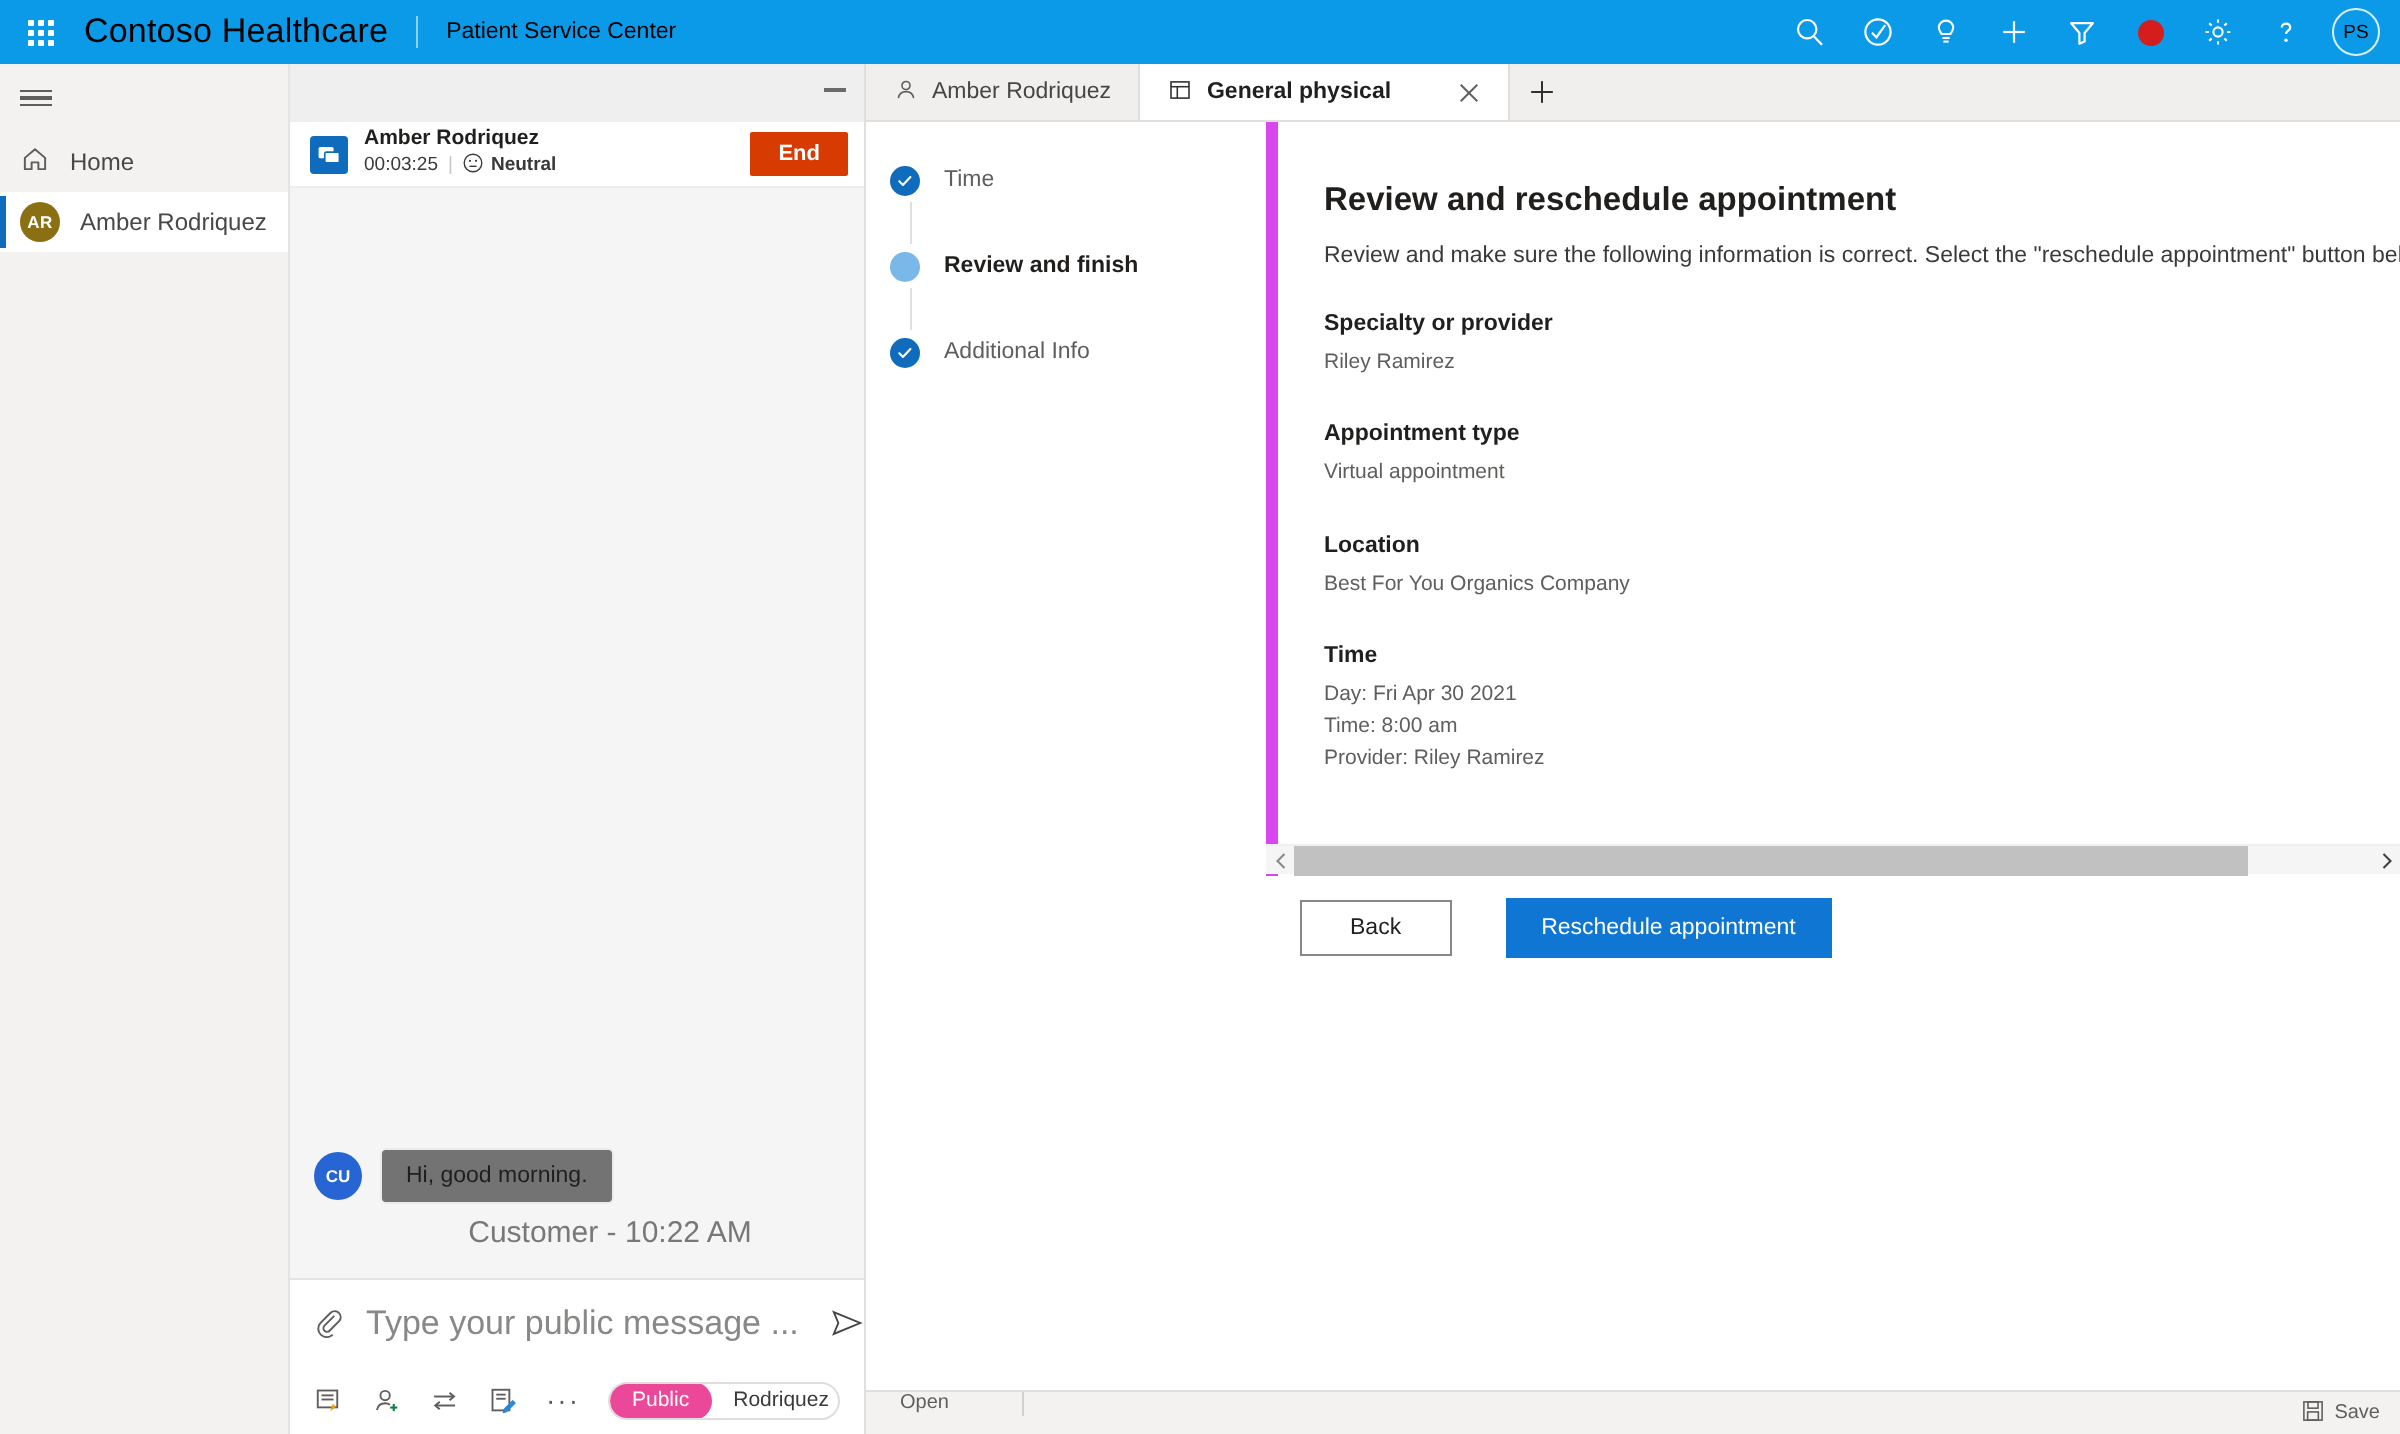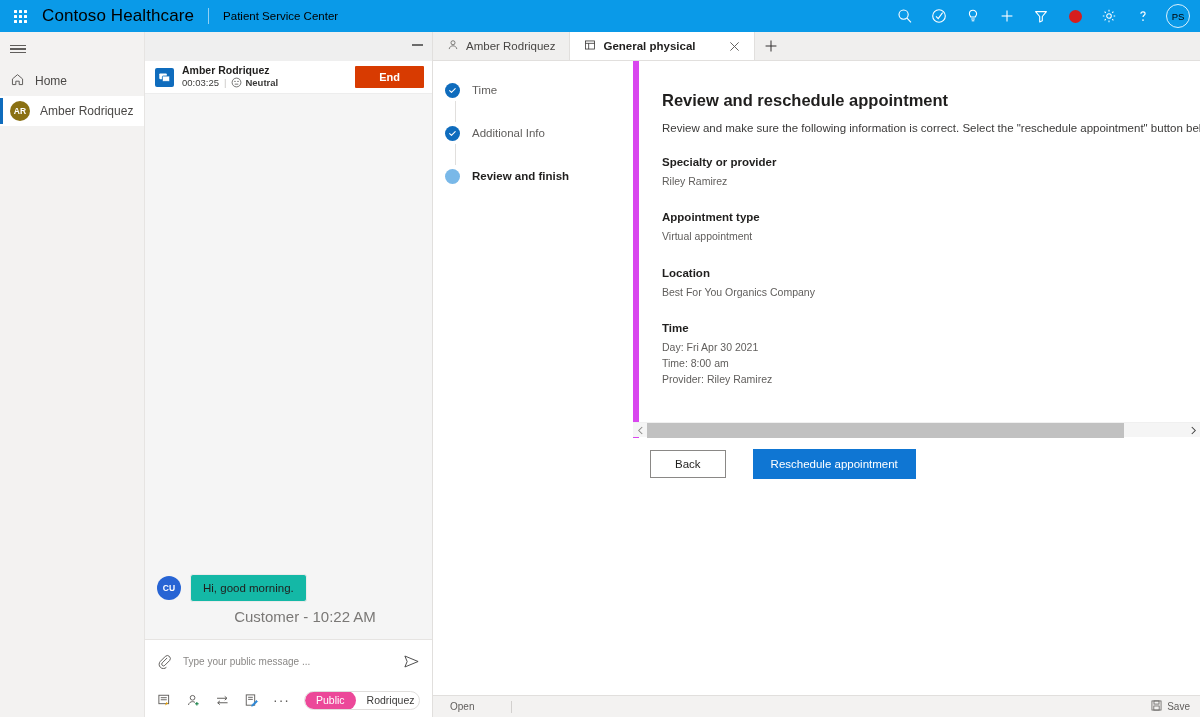--- a/index.html
+++ b/index.html
@@ -73,40 +73,40 @@
     width: 19px; height: 19px; background: #0f6cbd; border-radius: 2px;
     display: flex; align-items: center; justify-content: center; flex: 0 0 auto;
   }
   .conv-meta { display: flex; flex-direction: column; gap: 1px; line-height: 1.15; }
   .conv-name { font-size: 10.5px; font-weight: 700; color: #201f1e; }
   .conv-sub { font-size: 9.5px; color: #3b3a39; display: flex; align-items: center; gap: 5px; }
   .conv-sub .sep { color: #c8c6c4; }
   .sentiment { display: inline-flex; align-items: center; gap: 3px; font-weight: 700; }
   .end-btn {
     margin-left: auto; background: #d83b01; color: #fff; font-size: 11px; font-weight: 600;
-    border: none; padding: 5px 24px; border-radius: 1px; cursor: pointer;
+    border: none; padding: 5px 14px; border-radius: 1px; cursor: pointer;
   }
   .chat-scroll { flex: 1; position: relative; }
   .msg-row { position: absolute; left: 0; right: 0; bottom: 14px; padding: 0 12px; }
   .msg-line { display: flex; align-items: flex-start; gap: 9px; }
   .cu-ava {
     width: 24px; height: 24px; border-radius: 50%; background: #2764d4; color: #fff;
     font-size: 8.5px; font-weight: 600; display: flex; align-items: center; justify-content: center; flex: 0 0 auto;
     margin-top: 2px;
   }
   .bubble {
-    background: #14b8a6; border: 1px solid #eceaea; border-radius: 3px; padding: 7px 12px;
+    background: #737373; border: 1px solid #eceaea; border-radius: 3px; padding: 7px 12px;
     font-size: 11.5px; color: #201f1e;
   }
   .msg-meta { font-size: 15px; color: #7a7876; margin-left: 33px; margin-top: 6px; text-align: center; }
   .composer { background: #fff; border-top: 1px solid #e6e4e2; }
   .composer-input { height: 43px; display: flex; align-items: center; padding: 0 12px; gap: 11px; }
   .clip { cursor: pointer; display: flex; }
   .ctext {
-    flex: 1; border: none; outline: none; font-size: 10px; color: #201f1e;
+    flex: 1; border: none; outline: none; font-size: 17px; color: #201f1e;
     font-family: "Liberation Sans", sans-serif; background: transparent;
   }
   .ctext::placeholder { color: #8a8886; }
   .send { cursor: pointer; display: flex; }
   .composer-tools { height: 34px; display: flex; align-items: center; padding: 0 12px; gap: 14px; }
   .tool { cursor: pointer; display: flex; align-items: center; }
   .dots { font-size: 14px; color: #605e5c; letter-spacing: 1px; line-height: 1; cursor: pointer; }
   .visibility {
     margin-left: auto; display: flex; align-items: center; border: 1px solid #e0dedc;
     border-radius: 11px; overflow: hidden; height: 19px; background: #fff;
@@ -175,21 +175,21 @@
     background: #0f76d3; border: 1px solid #0f76d3; color: #fff; font-size: 11.5px; font-weight: 400;
     padding: 8px 17px; cursor: pointer; font-family: "Liberation Sans", sans-serif;
   }
 
   .rightbg { position: absolute; left: 433px; top: 489px; width: 767px; height: 206px; background: #fff; }
   .divider-v { position: absolute; left: 633px; top: 61px; width: 1px; height: 428px; background: #ececec; }
 
   
   .statusbar {
     position: absolute; left: 433px; top: 695px; width: 767px; height: 22px;
-    background: #f3f2f1; border-top: 1px solid #e1dfdd; display: flex; align-items: center;
+    background: #f3f2f1; border-top: 1px solid #e1dfdd; display: flex; 
     padding: 0 10px 0 17px; font-size: 10px; color: #605e5c; gap: 23px;
   }
   .sb-sep { width: 1px; height: 12px; background: #d2d0ce; margin-left: 14px; }
   .sb-right { margin-left: auto; display: flex; align-items: center; gap: 5px; cursor: pointer; }
 </style>
 </head>
 <body>
 
 <div id="app">
 
@@ -427,31 +427,31 @@
 
   <div class="stepper">
     <div class="step">
       <span class="step-dot done">
         <svg width="9" height="9" viewBox="0 0 12 12">
             <path d="M2.2 6.2 4.6 8.6 9.6 3.4" fill="none" stroke="#fff" stroke-width="1.4" stroke-linecap="round" stroke-linejoin="round"></path>
           </svg>
       </span>
       <span class="step-label">Time</span>
     </div>
+    <div class="step is-current">
+      <span class="step-dot current"></span>
+      <span class="step-label">Review and finish</span>
+    </div>
     <div class="step">
       <span class="step-dot done">
         <svg width="9" height="9" viewBox="0 0 12 12">
             <path d="M2.2 6.2 4.6 8.6 9.6 3.4" fill="none" stroke="#fff" stroke-width="1.4" stroke-linecap="round" stroke-linejoin="round"></path>
           </svg>
       </span>
       <span class="step-label">Additional Info</span>
-    </div>
-    <div class="step is-current">
-      <span class="step-dot current"></span>
-      <span class="step-label">Review and finish</span>
     </div>
   </div>
 
   <div class="divider-v"></div>
 
   <div class="content">
     <div class="content-inner">
       <div class="c-title">Review and reschedule appointment</div>
       <div class="c-desc">Review and make sure the following information is correct. Select the "reschedule appointment" button below to update th</div>
 

